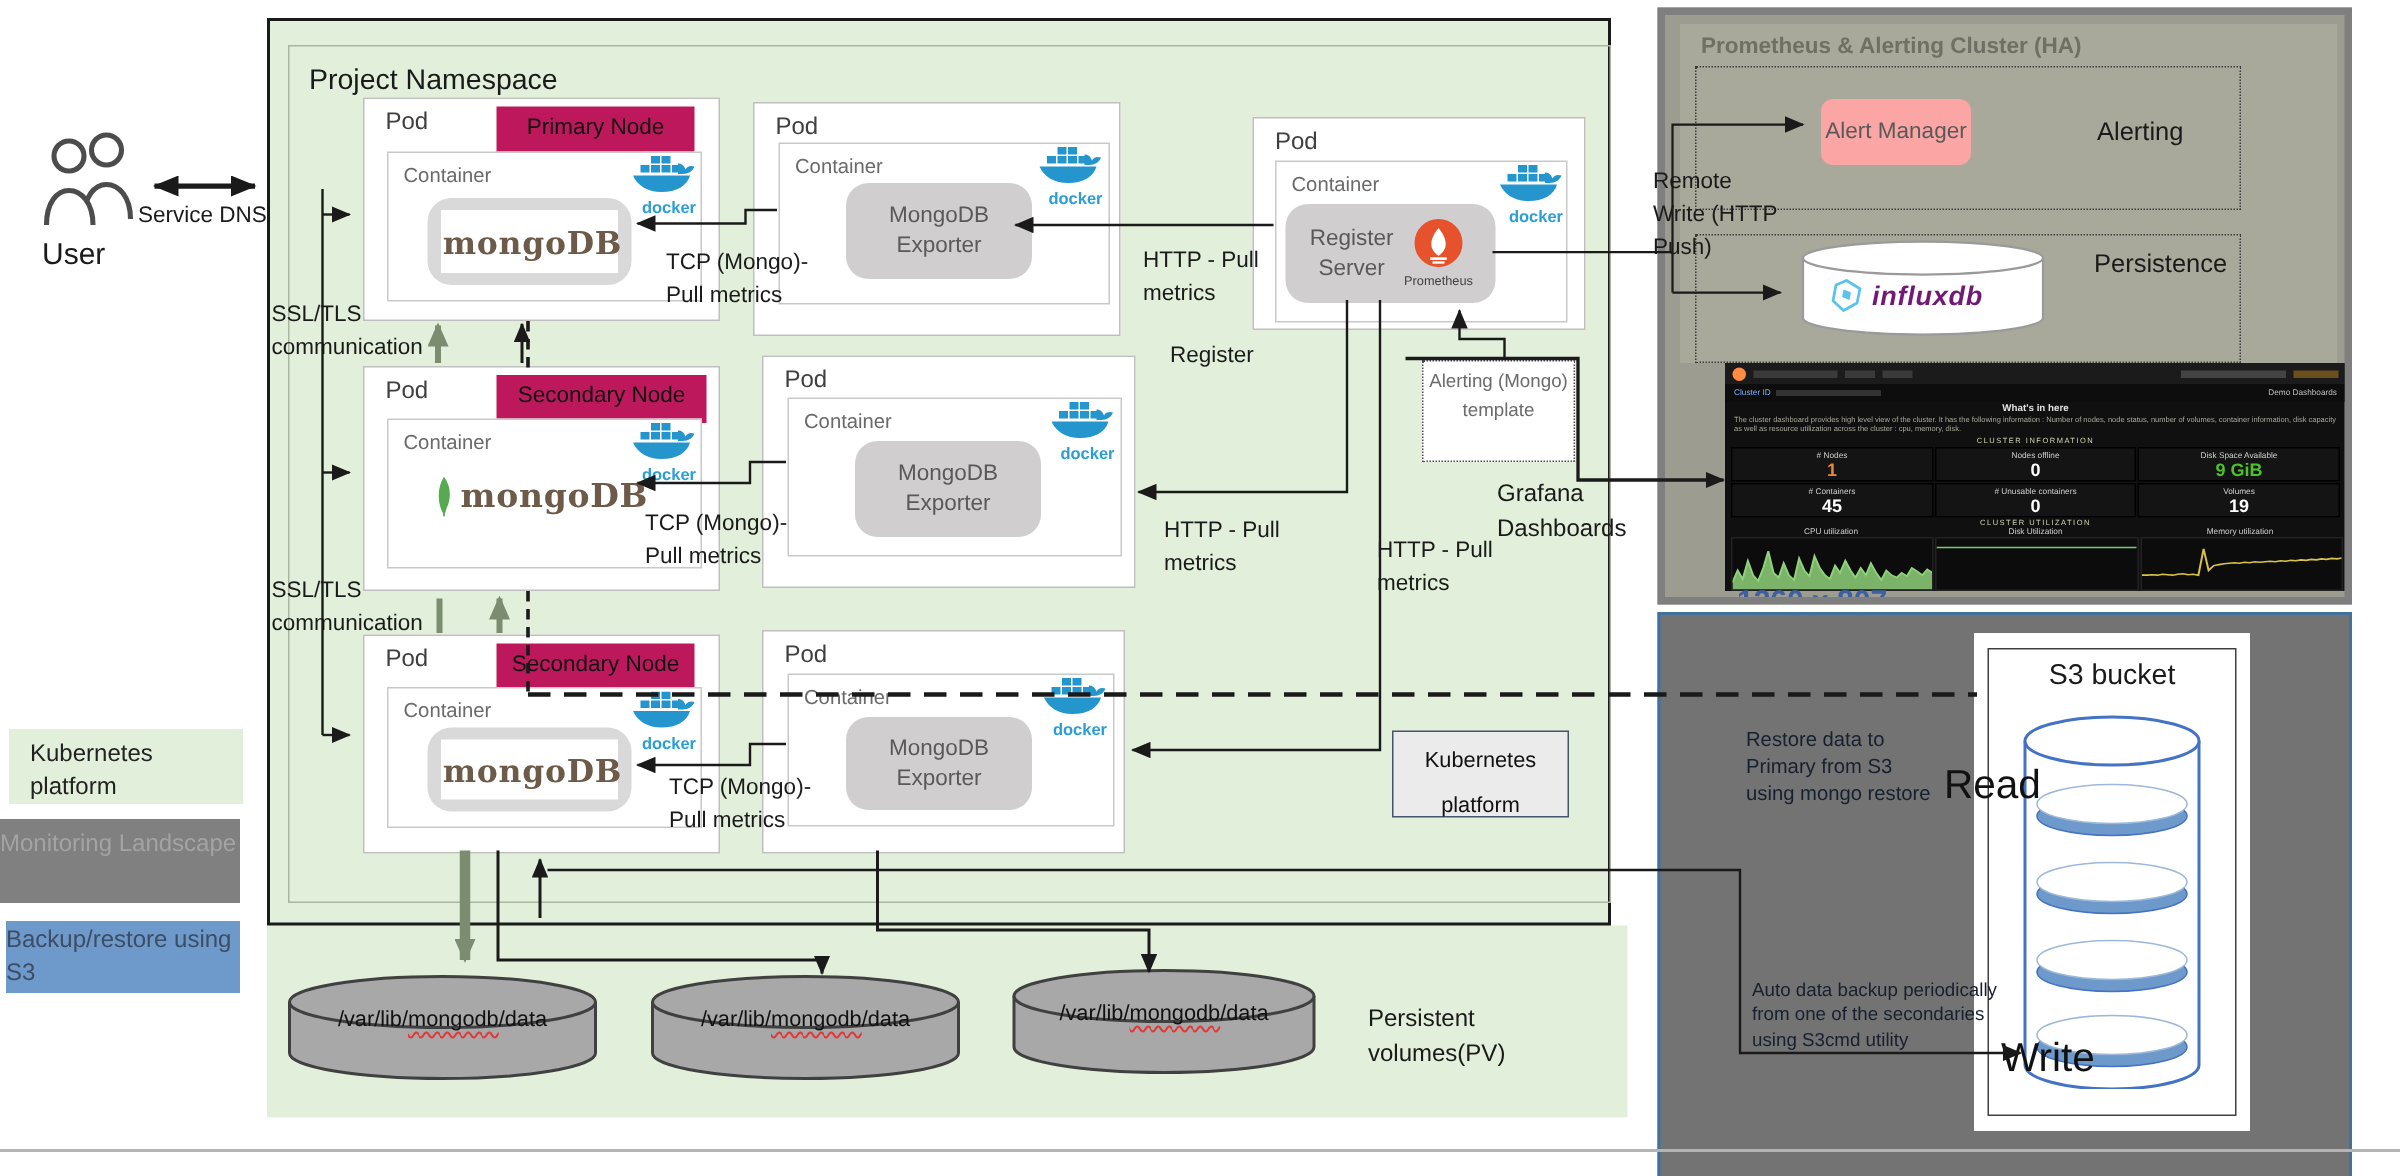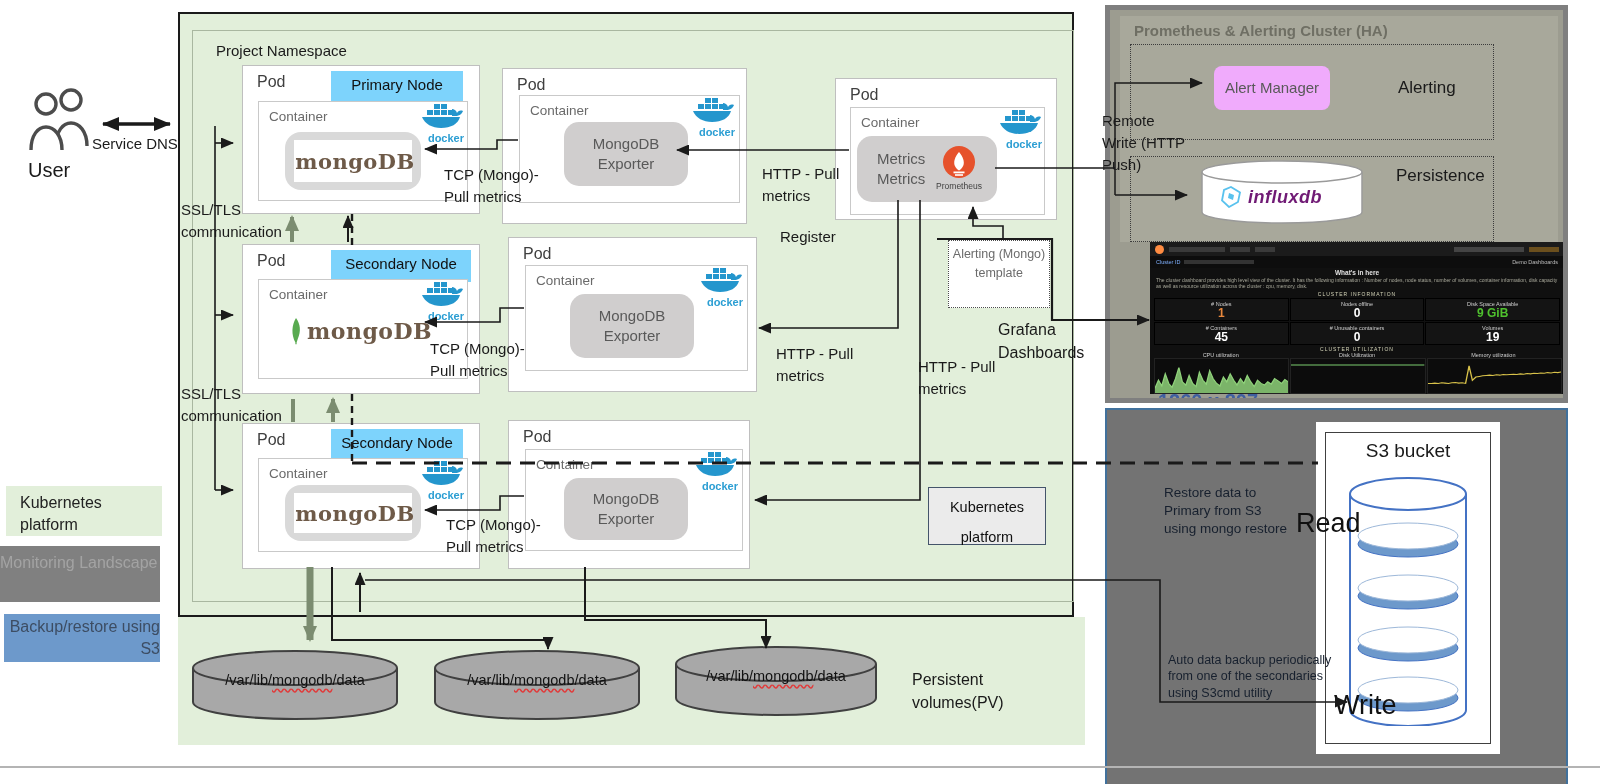--- a/index.html
+++ b/index.html
@@ -1,21 +1,21 @@
 <!DOCTYPE html>
 <html><head>
 <meta charset="utf-8">
 <style>
   html,body{margin:0;padding:0;background:#fff;font-family:"Liberation Sans",sans-serif;}
   #stage{position:relative;width:1600px;height:784px;background:#fff;overflow:hidden;}
   .abs{position:absolute;}
   .lbl{position:absolute;color:#1a1a1a;font-size:15px;line-height:1.45;}
   .pod{position:absolute;background:#fff;border:1px solid #bfbfbf;}
   .pod-label{position:absolute;left:14px;top:7px;font-size:16px;color:#3f3f3f;}
-  .node-header{position:absolute;left:88px;top:5px;width:132px;height:32px;background:#7dd3fc;color:#111;
+  .node-header{position:absolute;left:88px;top:5px;width:132px;height:32px;background:#be185d;color:#111;
                font-size:15px;text-align:center;line-height:27px;}
   .cbox{position:absolute;background:#fff;border:1px solid #c9c9c9;}
   .cbox-label{position:absolute;left:10px;top:7px;font-size:13.5px;color:#6a6a6a;}
   .docker{position:absolute;width:50px;text-align:right;}
   .docker-word{font-size:11px;font-weight:bold;color:#2b9ed3;margin-top:-2px;}
   .chip{position:absolute;background:#d9d9d9;border-radius:16px;}
   .chip-inner{position:absolute;left:9px;top:8px;right:9px;bottom:8px;background:#fff;display:flex;align-items:center;justify-content:center;gap:4px;}
   .graychip{position:absolute;background:#d0cece;border-radius:15px;display:flex;align-items:center;justify-content:center;
             text-align:center;color:#595959;font-size:15px;line-height:1.35;}
   .mongo-word{font-family:"DejaVu Serif",serif;font-size:21px;font-weight:600;color:#6e5a48;letter-spacing:.5px;}
@@ -27,21 +27,21 @@
   .legend{position:absolute;font-size:16px;line-height:1.4;}
 </style>
 </head>
 <body>
 
 <div id="stage">
 
   <div class="abs" style="left:178px;top:617px;width:907px;height:128px;background:#e2efda;"></div>
   <div class="abs" style="left:178px;top:12px;width:892px;height:601px;background:#e2efda;border:2px solid #1a1a1a;"></div>
   <div class="abs" style="left:192px;top:30px;width:880px;height:570px;border:1px solid #a9b7a0;"></div>
-  <div class="lbl" style="left:216px;top:40px;font-size:15px;">Project Namespace</div>
+  <div class="lbl" style="left:206px;top:40px;font-size:19px;">Project Namespace</div>
 
   <svg class="abs" style="left:22px;top:86px" width="74" height="70" viewBox="0 0 74 70">
     <g stroke="#4c4c4c" stroke-width="3.4" fill="#fff">
       <circle cx="49" cy="14" r="10"></circle>
       <path d="M34,60 C34,45 41,37 49,37 C57,37 65,45 65,60"></path>
       <circle cx="24" cy="18" r="10"></circle>
       <path d="M9,64 C9,49 16,41 24,41 C32,41 40,49 40,64"></path>
     </g>
   </svg>
   <div class="lbl" style="left:28px;top:156px;font-size:20px;">User</div>
@@ -206,21 +206,21 @@
           <rect x="7" y="6" width="6" height="5"></rect>
             <rect x="14" y="6" width="6" height="5"></rect>
           <rect x="21" y="6" width="6" height="5"></rect>
             <rect x="28" y="6" width="6" height="5"></rect>
           <path d="M1,12 h34 c4,0 7,-2 8,-5 c-3,-1 -5,0 -6,2 c-1,-3 -3,-4 -5,-4 l0,7 z"></path>
           <path d="M2,13 h38 c-2,7 -9,11 -19,11 c-9,0 -16,-4 -19,-11 z"></path>
         </svg>
         <div class="docker-word">docker</div>
       </div>
       <div class="graychip" style="left:6px;top:28px;width:140px;height:66px;gap:6px;">
-        <span style="width:58px;">Metrics Metrics</span>
+        <span style="width:58px;">Register Server</span>
         <span style="display:inline-block;text-align:center;">
           <svg width="34" height="34" viewBox="-17 -17 34 34">
             <circle r="16" fill="#e6522c"></circle>
             <path d="M0,-10 C4,-5 5.5,-1 4.5,3 C3.5,6 1.5,7.5 0,8.5 C-1.5,7.5 -3.5,6 -4.5,3 C-5.5,-1 -4,-5 0,-10 Z" fill="#fff"></path>
             <rect x="-5.5" y="9.5" width="11" height="1.8" fill="#fff"></rect>
             <rect x="-4" y="12.2" width="8" height="1.6" fill="#fff"></rect>
           </svg>
           <span style="display:block;font-size:8.5px;color:#3f3f3f;margin-top:-3px;">Prometheus</span>
         </span>
       </div>
@@ -240,21 +240,21 @@
 
   <div class="dotted" style="left:948px;top:240px;width:100px;height:62px;background:#fff;text-align:center;font-size:12.5px;color:#6b6b6b;line-height:1.55;padding-top:4px;">Alerting (Mongo) template</div>
 
   <div class="abs" style="left:928px;top:487px;width:118px;height:58px;background:#ebebeb;border:1.5px solid #44546a;text-align:center;
               font-size:14.5px;color:#111;line-height:2.1;padding-top:4px;box-sizing:border-box;">Kubernetes platform</div>
 
   <div class="abs" style="left:1105px;top:5px;width:463px;height:398px;background:#9c9c90;border:5px solid #7f7f7f;box-sizing:border-box;overflow:hidden;">
     <div class="abs" style="left:10px;top:6px;width:438px;height:226px;background:#a8a89b;"></div>
     <div class="abs" style="left:24px;top:12px;font-size:15px;font-weight:bold;color:#6f6f64;">Prometheus &amp; Alerting Cluster (HA)</div>
     <div class="dotted" style="left:20px;top:34px;width:362px;height:94px;border-color:#3c3c3c;"></div>
-    <div class="abs" style="left:104px;top:56px;width:116px;height:44px;background:#f0abfc;border-radius:8px;text-align:center;line-height:44px;font-size:15px;color:#595959;">Alert Manager</div>
+    <div class="abs" style="left:104px;top:56px;width:100px;height:44px;background:#fca5a5;border-radius:8px;text-align:center;line-height:44px;font-size:15px;color:#595959;">Alert Manager</div>
     <div class="abs" style="left:288px;top:68px;font-size:17px;color:#1a1a1a;">Alerting</div>
     <div class="dotted" style="left:20px;top:146px;width:362px;height:84px;border-color:#3c3c3c;"></div>
     <svg class="abs" style="left:86px;top:150px;" width="172" height="70" viewBox="0 0 172 70">
       <path d="M6,12 v40 a80,11 0 0 0 160,0 v-40" fill="#fff" stroke="#9a9a9a" stroke-width="1.5"></path>
       <ellipse cx="86" cy="12" rx="80" ry="11" fill="#fff" stroke="#9a9a9a" stroke-width="1.5"></ellipse>
     </svg>
     <div class="abs" style="left:110px;top:176px;display:flex;align-items:center;gap:6px;">
       <svg width="22" height="22" viewBox="0 0 22 22">
         <polygon points="11,1 20,6.5 18,16 9,21 2,14.5 4,4" fill="none" stroke="#59c2ee" stroke-width="1.8"></polygon>
         <polygon points="9,7 14,9 13,14 8,12" fill="#59c2ee"></polygon>
@@ -375,21 +375,21 @@
   <div class="abs" style="left:437px;top:672px;width:200px;text-align:center;font-size:14.5px;color:#111;">
     <span>/var/lib/</span><span style="text-decoration:underline wavy #e03b3b;text-underline-offset:3px;">mongodb</span><span>/data</span>
   </div>
   <div class="abs" style="left:676px;top:668px;width:200px;text-align:center;font-size:14.5px;color:#111;">
     <span>/var/lib/</span><span style="text-decoration:underline wavy #e03b3b;text-underline-offset:3px;">mongodb</span><span>/data</span>
   </div>
   <div class="lbl" style="left:912px;top:668px;width:120px;font-size:16px;">Persistent volumes(PV)</div>
 
   <div class="legend" style="left:6px;top:486px;width:156px;height:50px;background:#e2efda;color:#222;padding:6px 0 0 14px;box-sizing:border-box;">Kubernetes platform</div>
   <div class="legend" style="left:0px;top:546px;width:160px;height:56px;background:#808080;color:#a3a3a3;text-align:left;padding-top:6px;box-sizing:border-box;">Monitoring Landscape</div>
-  <div class="legend" style="left:4px;top:614px;width:156px;height:48px;background:#6d99cb;color:#3d4d63;text-align:right;padding-top:2px;box-sizing:border-box;">Backup/restore using S3</div>
+  <div class="legend" style="left:4px;top:614px;width:156px;height:48px;background:#6d99cb;color:#3d4d63;text-align:left;padding-top:2px;box-sizing:border-box;">Backup/restore using S3</div>
 
   <div class="abs" style="left:0;top:766px;width:1600px;height:2px;background:#b4b4b4;"></div>
 
   <svg class="abs" style="left:0;top:0;pointer-events:none;" width="1600" height="784" viewBox="0 0 1600 784">
     <defs>
       <marker id="mA" markerUnits="userSpaceOnUse" markerWidth="13" markerHeight="11" refX="12" refY="5.5" orient="auto">
           <path d="M0,0 L13,5.5 L0,11 Z" fill="#1a1a1a"></path>
         </marker>
       <marker id="mB" markerUnits="userSpaceOnUse" markerWidth="17" markerHeight="14" refX="16" refY="7" orient="auto">
           <path d="M0,0 L17,7 L0,14 Z" fill="#1a1a1a"></path>

